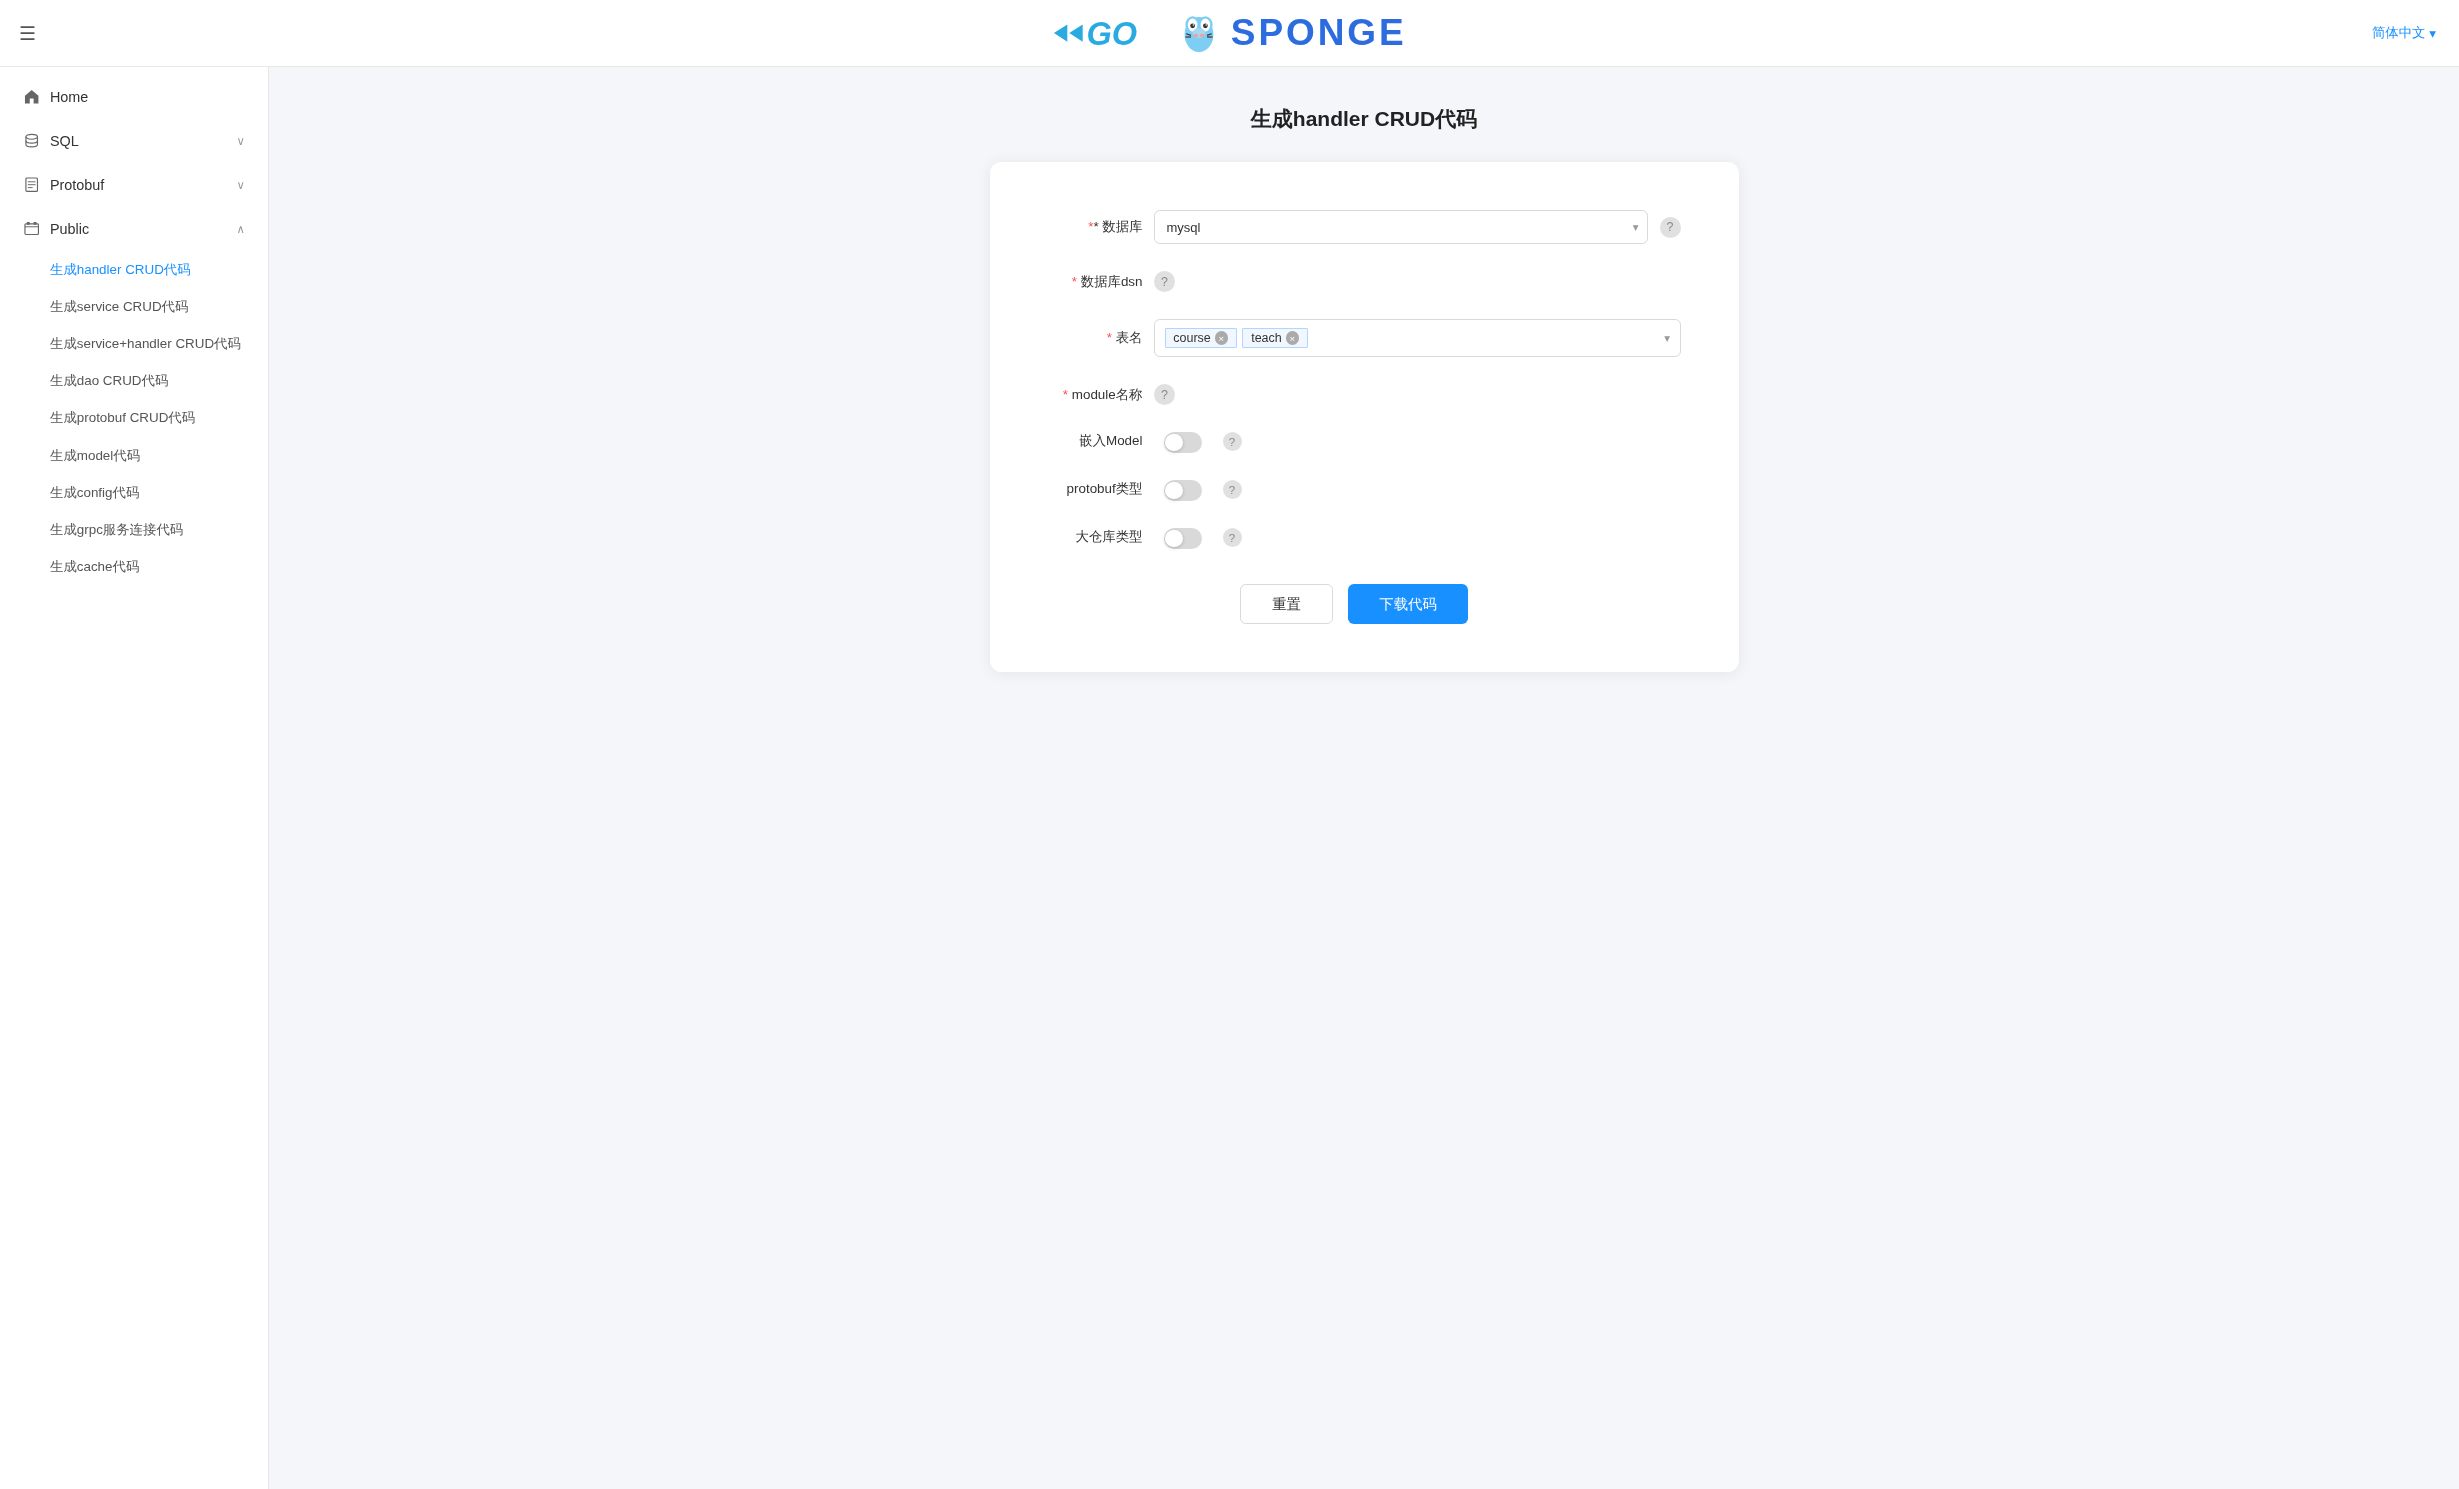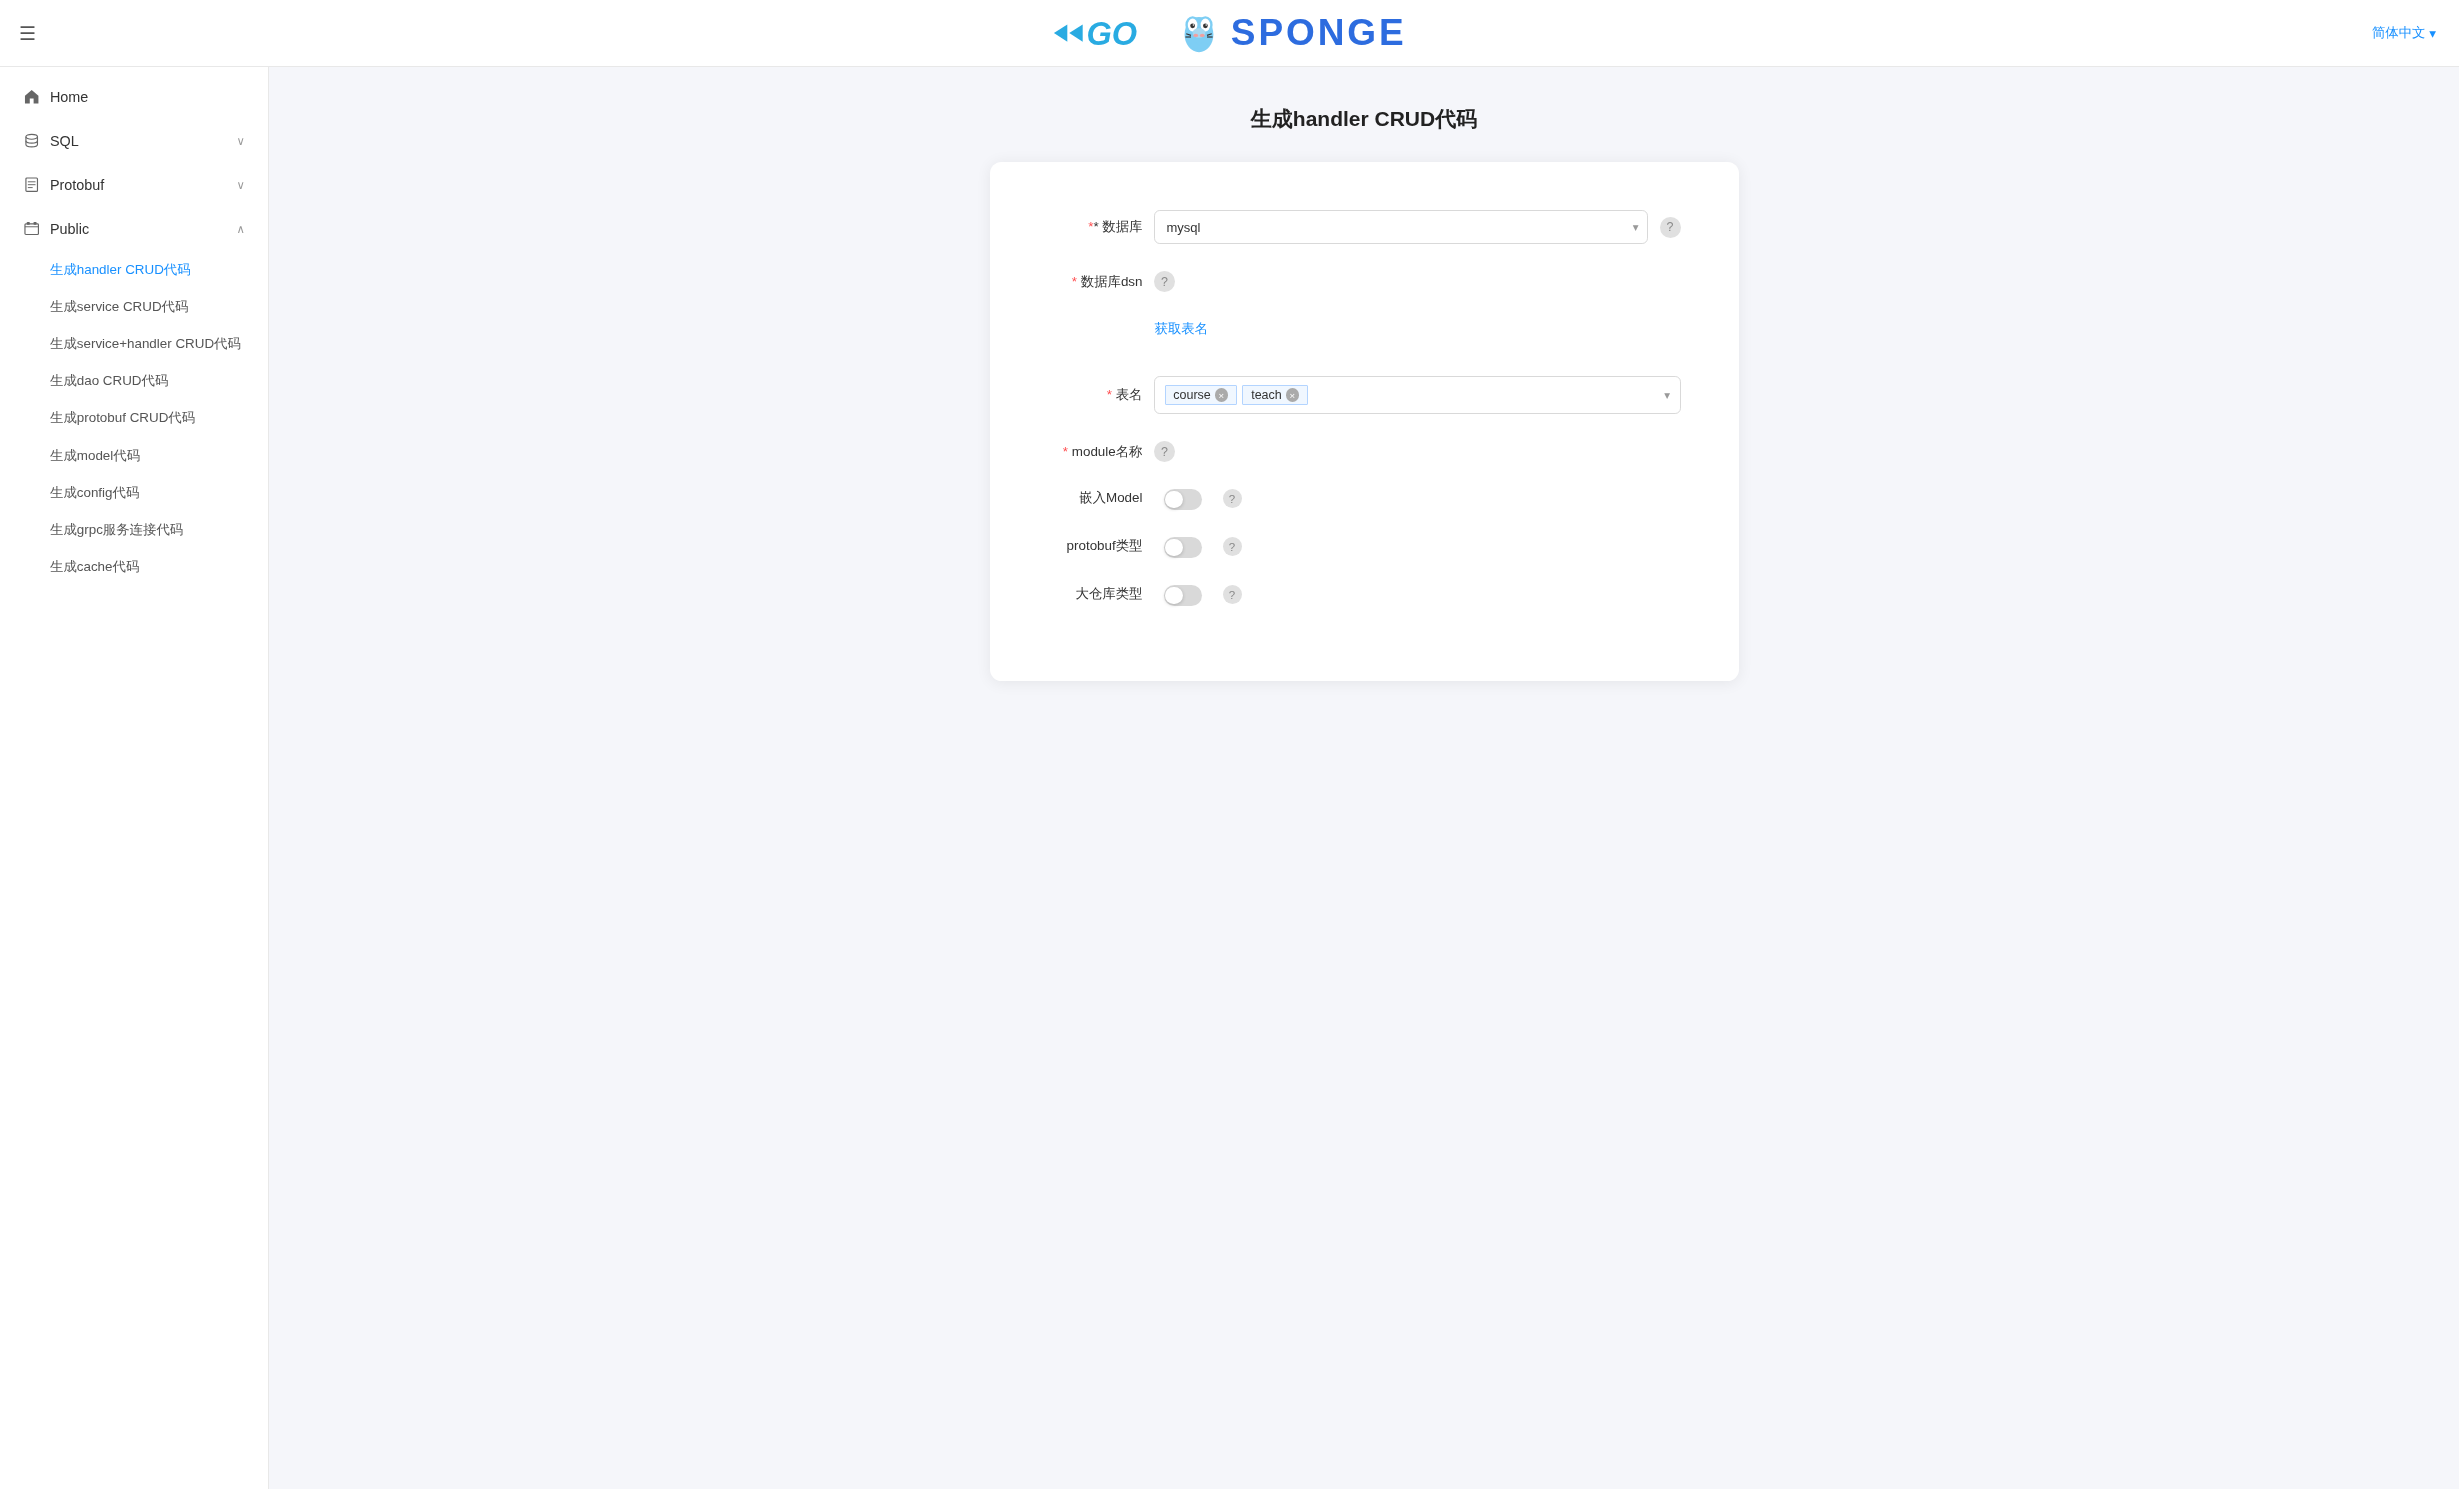--- a/index.html
+++ b/index.html
@@ -451,23 +451,20 @@
         <div class="form-help">?</div>
       </div>
 
       <div class="form-row">
         <div class="form-label">
           <span class="required">*</span><span>数据库dsn</span>
         </div>
         <div class="form-help">?</div>
       </div>
 
-      <div style="margin-bottom:19px;">
-        <a class="fetch-link">获取表名</a>
-      </div>
 
       <div class="form-row">
         <div class="form-label">
           <span class="required">*</span><span>表名</span>
         </div>
         <div class="form-control">
           <div class="tags-input">
             <div class="tag">
               <span>course</span>
               <span class="tag-close">×</span>
@@ -499,17 +496,21 @@
         <div class="toggle-switch"></div>
         <div class="toggle-help">?</div>
       </div>
 
       <div class="toggle-row">
         <div class="toggle-label">大仓库类型</div>
         <div class="toggle-switch"></div>
         <div class="toggle-help">?</div>
       </div>
 
+      <div class="form-actions">
+        <button class="btn-reset">重置</button>
+        <button class="btn-download">下载代码</button>
+      </div>
 
     </div>
   </div>
 </div>
 
 
 </body></html>

